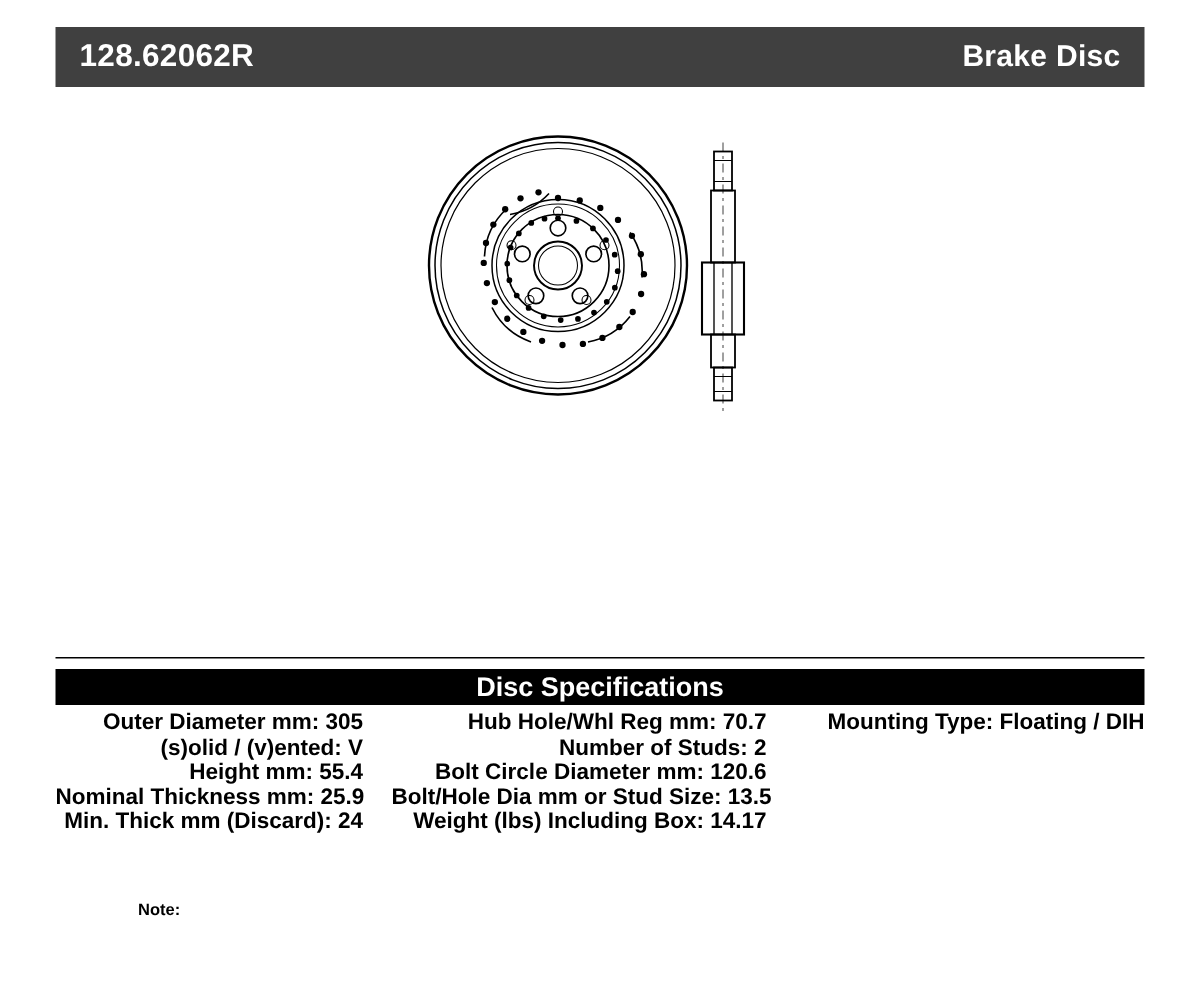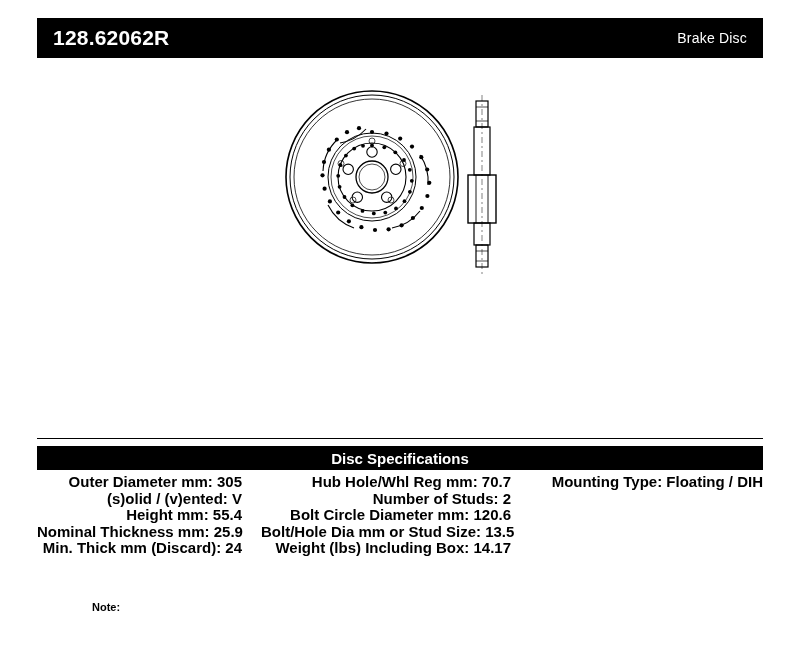--- a/index.html
+++ b/index.html
@@ -16,38 +16,38 @@
     overflow: hidden;
   }
 
   
   .header-bar {
     position: absolute;
     left: 37px;
     top: 18px;
     width: 726px;
     height: 40px;
-    background: #000000;
+    background: #404040;
     display: flex;
     align-items: center;
     justify-content: space-between;
     box-sizing: border-box;
     padding: 0 16px;
   }
   .part-number {
     color: #ffffff;
     font-size: 21px;
     font-weight: bold;
     letter-spacing: 0.2px;
     white-space: nowrap;
   }
   .product-type {
     color: #ffffff;
-    font-size: 14px;
-    font-weight: normal;
+    font-size: 20px;
+    font-weight: bold;
     letter-spacing: 0.2px;
     white-space: nowrap;
   }
 
   
   .illustration {
     position: absolute;
     left: 280px;
     top: 85px;
     width: 260px;
@@ -62,21 +62,21 @@
     top: 446px;
     width: 726px;
     height: 24px;
     background: #000000;
     display: flex;
     align-items: center;
     justify-content: center;
   }
   .spec-title {
     color: #ffffff;
-    font-size: 15px;
+    font-size: 18px;
     font-weight: bold;
   }
 
   .spec-columns {
     position: absolute;
     left: 37px;
     top: 474px;
     width: 726px;
     height: 110px;
   }

